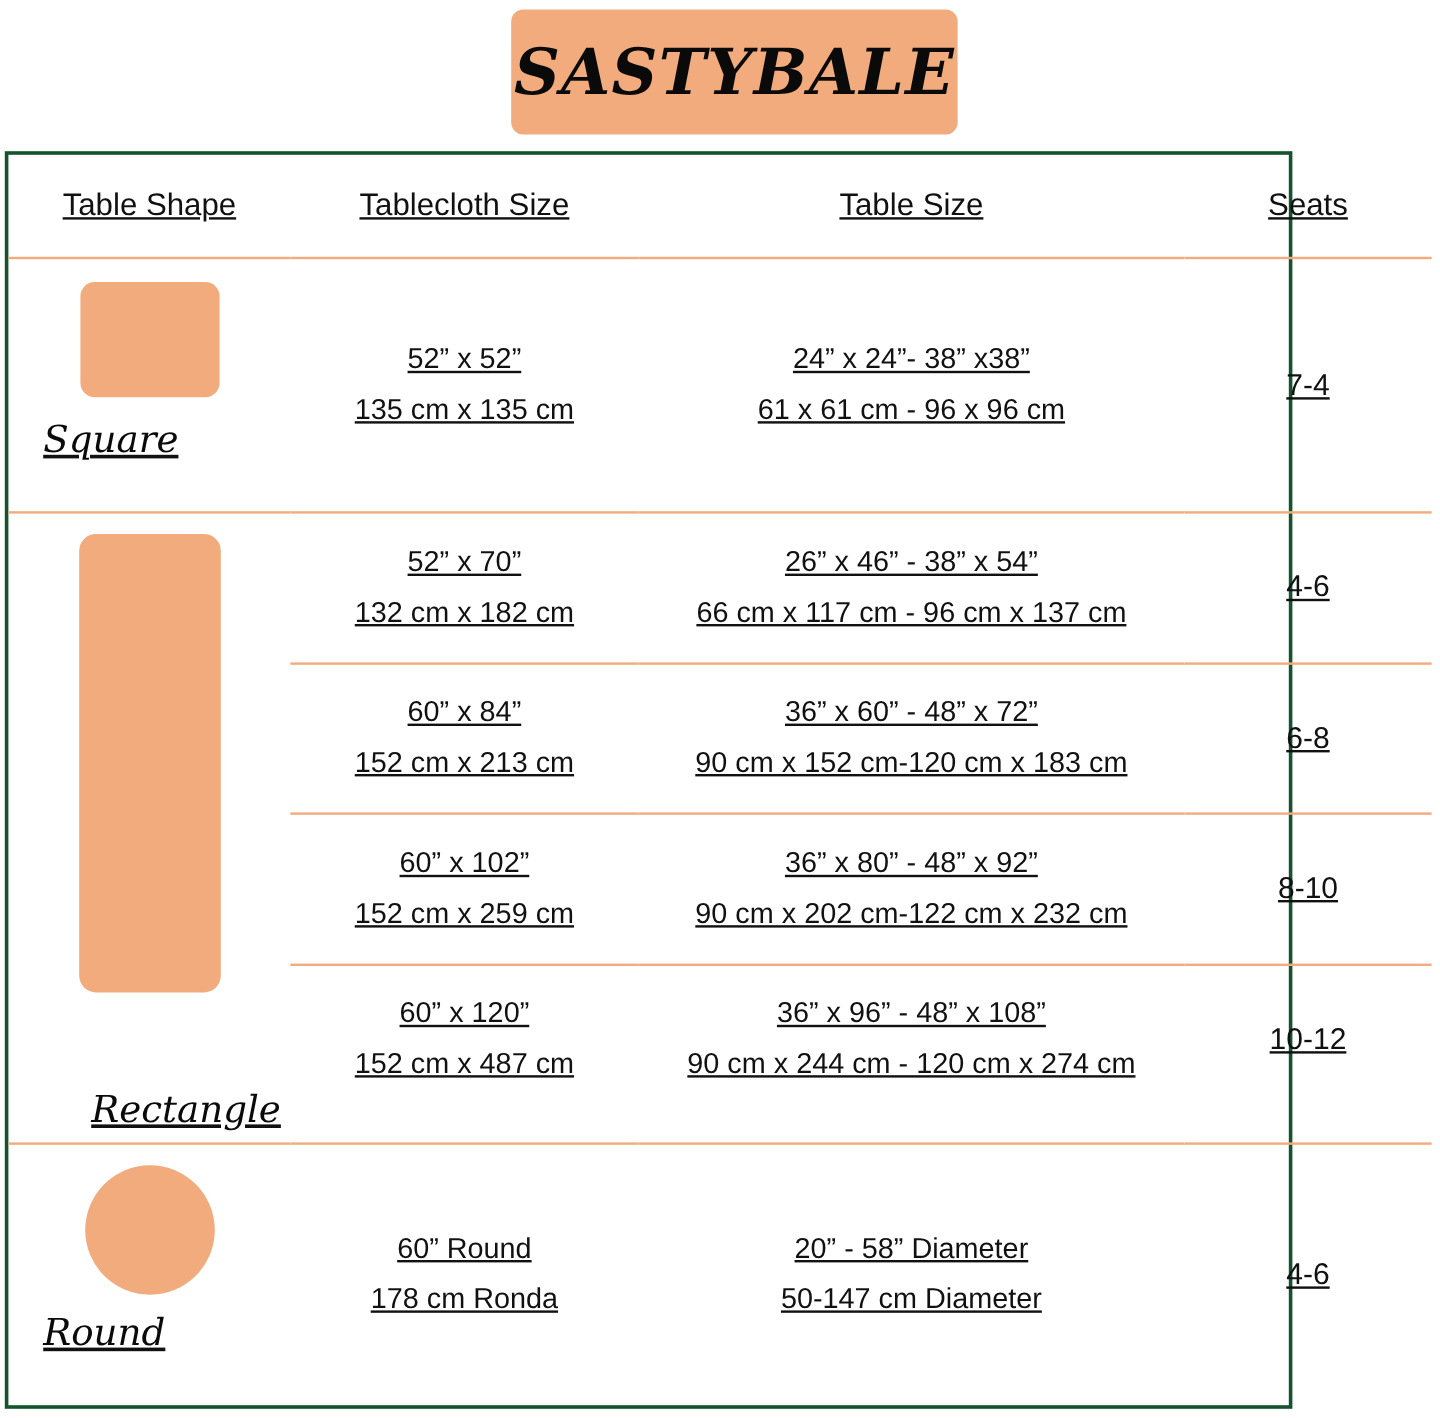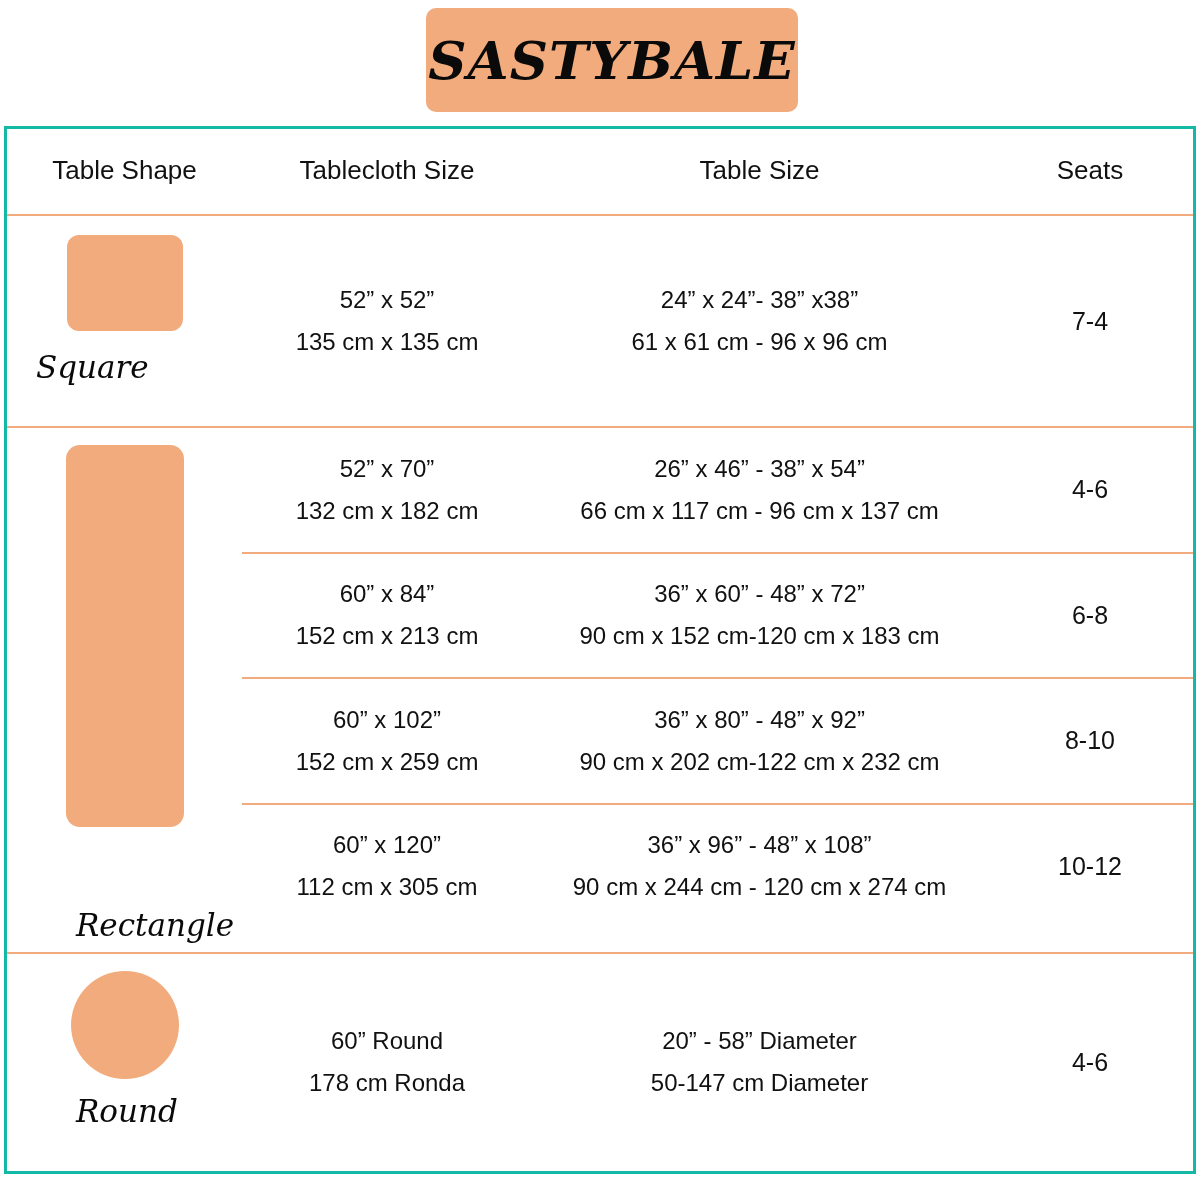--- a/index.html
+++ b/index.html
@@ -45,24 +45,25 @@
     letter-spacing: 1px;
     color: #0a0a0a;
     white-space: nowrap;
   }
 
   
   .table-frame {
     position: absolute;
     left: 4px;
     top: 126px;
-    width: 1192px;
+    width: 1073px;
     height: 1048px;
-    border: 3px solid #14b8a6;
+    border: 3px solid #14532d;
     background: #ffffff;
+    text-decoration: underline;
   }
 
   table.size-table {
     width: 100%;
     height: 100%;
     border-collapse: collapse;
     table-layout: fixed;
   }
   table.size-table col.c-shape { width: 235px; }
   table.size-table col.c-cloth { width: 290px; }
@@ -149,21 +150,21 @@
     margin-top: 10px;
   }
   .shape-inner.rect-inner { justify-content: flex-start; }
   .shape-inner.rect-inner .shape-label {
     margin-top: auto;
     padding-left: 18px;
     margin-left: 48px;
   }
   .shape-inner.square-inner { justify-content: flex-start; }
   .shape-inner.round-inner { justify-content: flex-start; padding-top: 4px; }
-  .shape-inner.round-inner .shape-label { margin-top: 14px; padding-left: 26px; margin-left: 40px; }
+  .shape-inner.round-inner .shape-label { margin-top: 14px; padding-left: 26px; }
   .shape-inner.square-inner .shape-label { margin-top: 18px; padding-left: 26px; }
 
   .line { display: block; }
 </style>
 </head>
 <body>
 
 <div class="brand-wrap">
   <div class="brand-badge">
     <span class="brand-text">SASTYBALE</span>
@@ -244,21 +245,21 @@
         <td class="tsize">
           <span class="line">36” x 80” - 48” x 92”</span>
           <span class="line">90 cm x 202 cm-122 cm x 232 cm</span>
         </td>
         <td class="seats">8-10</td>
       </tr>
 
       <tr class="inner-sep">
         <td class="cloth">
           <span class="line">60” x 120”</span>
-          <span class="line">112 cm x 305 cm</span>
+          <span class="line">152 cm x 487 cm</span>
         </td>
         <td class="tsize">
           <span class="line">36” x 96” - 48” x 108”</span>
           <span class="line">90 cm x 244 cm - 120 cm x 274 cm</span>
         </td>
         <td class="seats">10-12</td>
       </tr>
 
       <tr>
         <td class="cloth"></td>

